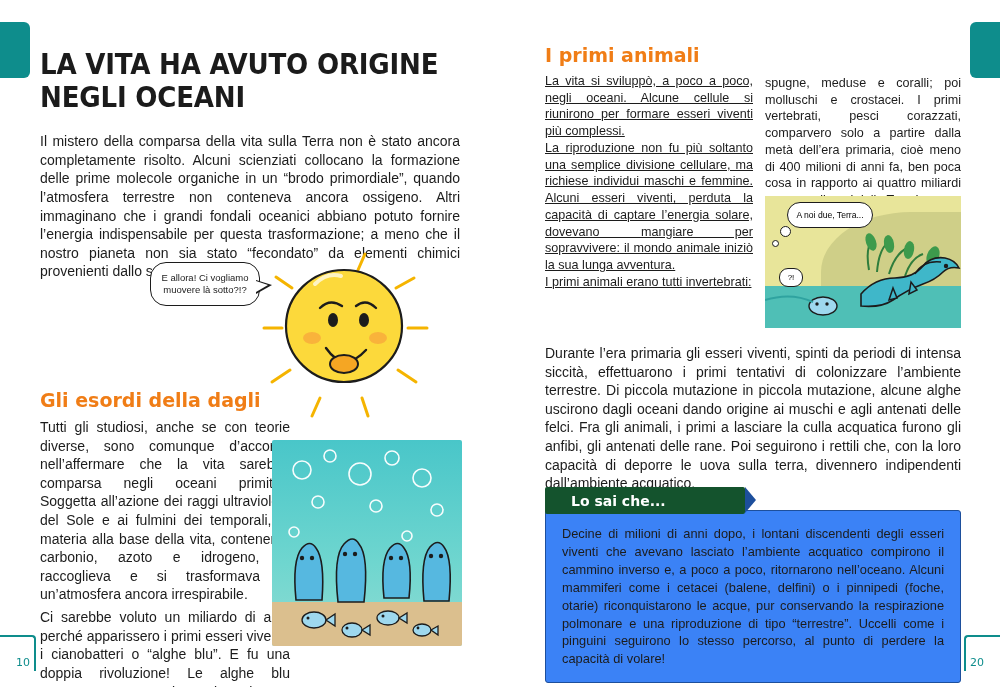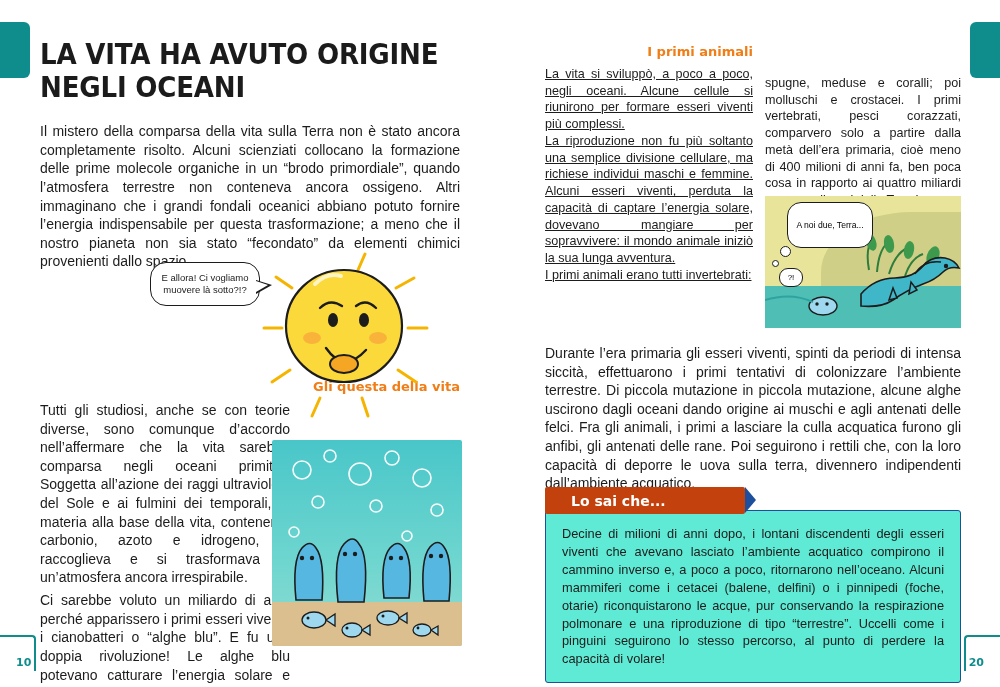--- a/index.html
+++ b/index.html
@@ -51,21 +51,21 @@
     width: 34px; height: 34px;
     border: 2px solid #0e8d8c;
     border-right: none;
     border-bottom: none;
     border-top-left-radius: 4px;
   }
   .page-num {
     position: absolute;
     bottom: 18px;
     font-size: 11px;
-    font-weight: bold;
+    font-weight: normal;
     color: #0e8d8c;
     font-family: "DejaVu Sans", sans-serif;
   }
   .page-num.left  { left: 16px; }
   .page-num.right { right: 16px; }
 
   
   .col {
     position: absolute;
     top: 0;
@@ -80,24 +80,23 @@
     font-size: 29px;
     line-height: 1.14;
     color: #1b1b1b;
     margin: 0;
     letter-spacing: -0.2px;
     text-transform: uppercase;
   }
   h2.sub {
     font-family: "DejaVu Sans", sans-serif;
     font-weight: bold;
-    font-size: 13px;
+    font-size: 19px;
     color: #f07d16;
     margin: 0 0 7px 0;
-    text-align: right;
   }
   h2.sub.teal { color: #0e8d8c; }
 
   p.body {
     font-family: "Liberation Sans", sans-serif;
     font-size: 14px;
     line-height: 1.33;
     color: #1c1c1c;
     margin: 0 0 4px 0;
     text-align: justify;
@@ -195,21 +194,21 @@
     background: #cfcf88;
     border-top-left-radius: 90px 60px;
   }
   .lz-bubble {
     position: absolute;
     left: 22px; top: 6px;
     width: 74px;
     background: #fff;
     border: 1.4px solid #1c1c1c;
     border-radius: 14px;
-    padding: 17px 5px;
+    padding: 7px 5px;
     font-family: "Liberation Sans", sans-serif;
     font-size: 8.6px;
     line-height: 1.2;
     text-align: center;
     z-index: 5;
   }
   .lz-bubble .dot1, .lz-bubble .dot2 {
     position: absolute;
     background: #fff;
     border: 1.4px solid #1c1c1c;
@@ -234,21 +233,21 @@
   .didyouknow {
     position: absolute;
     left: 545px;
     top: 487px;
     width: 416px;
   }
   .dyk-banner {
     position: relative;
     height: 27px;
     width: 200px;
-    background: #c2410c;
+    background: #14532d;
     border-radius: 2px;
     display: flex;
     align-items: center;
     padding-left: 26px;
     box-sizing: border-box;
   }
   .dyk-banner:after {
     content: "";
     position: absolute;
     right: -11px; top: 0;
@@ -258,21 +257,21 @@
     border-left: 11px solid #1d4f9c;
   }
   .dyk-banner span {
     font-family: "DejaVu Sans", sans-serif;
     font-weight: bold;
     font-size: 14px;
     color: #ffffff;
   }
   .dyk-body {
     margin-top: -4px;
-    background: #5eead4;
+    background: #3b82f6;
     border: 1.5px solid #1d4f9c;
     border-radius: 3px;
     padding: 14px 16px 14px 16px;
     box-sizing: border-box;
   }
   .dyk-body p {
     margin: 0;
     font-family: "Liberation Sans", sans-serif;
     font-size: 12.8px;
     line-height: 1.4;
@@ -287,25 +286,25 @@
 
   <div class="corner-tl"></div>
   <div class="corner-tr"></div>
   <div class="corner-bl"></div>
   <div class="corner-br"></div>
 
   <div class="page-num left">10</div>
   <div class="page-num right">20</div>
 
   <div class="col col-left">
-    <h1 class="title" style="margin-top:38px;">LA VITA HA AVUTO ORIGINE NEGLI OCEANI</h1>
+    <h1 class="title" style="margin-top:48px;">LA VITA HA AVUTO ORIGINE NEGLI OCEANI</h1>
 
     <p class="body" style="margin-top:18px;">Il mistero della comparsa della vita sulla Terra non è stato ancora completamente risolto. Alcuni scienziati collocano la formazione delle prime molecole organiche in un “brodo primordiale”, quando l’atmosfera terrestre non conteneva ancora ossigeno. Altri immaginano che i grandi fondali oceanici abbiano potuto fornire l’energia indispensabile per questa trasformazione; a meno che il nostro pianeta non sia stato “fecondato” da elementi chimici provenienti dallo spazio.</p>
 
-    <h2 class="sub" style="margin-top:108px;">Gli questa della vita</h2>
+    <h2 class="sub" style="margin-top:108px;">Gli esordi della dagli</h2>
 
     <div style="width:250px;">
       <p class="body">Tutti gli studiosi, anche se con teorie diverse, sono comunque d’accordo nell’affermare che la vita sarebbe comparsa negli oceani primitivi. Soggetta all’azione dei raggi ultravioletti del Sole e ai fulmini dei temporali, la materia alla base della vita, contenente carbonio, azoto e idrogeno, si raccoglieva e si trasformava in un’atmosfera ancora irrespirabile.</p>
       <p class="body">Ci sarebbe voluto un miliardo di anni perché apparissero i primi esseri viventi, i cianobatteri o “alghe blu”. E fu una doppia rivoluzione! Le alghe blu potevano catturare l’energia solare e produrre, grazie a essa, materia vivente alla base del nutrimento di tutta la catena della vita. Per di più, esse producevano uno “scarto”, l’ossigeno, che avrebbe progressivamente modificato la composizione dell’atmosfera.</p>
     </div>
   </div>
 
   <div class="illus-sun">
     <svg width="300" height="190" viewBox="0 0 300 190">
 

